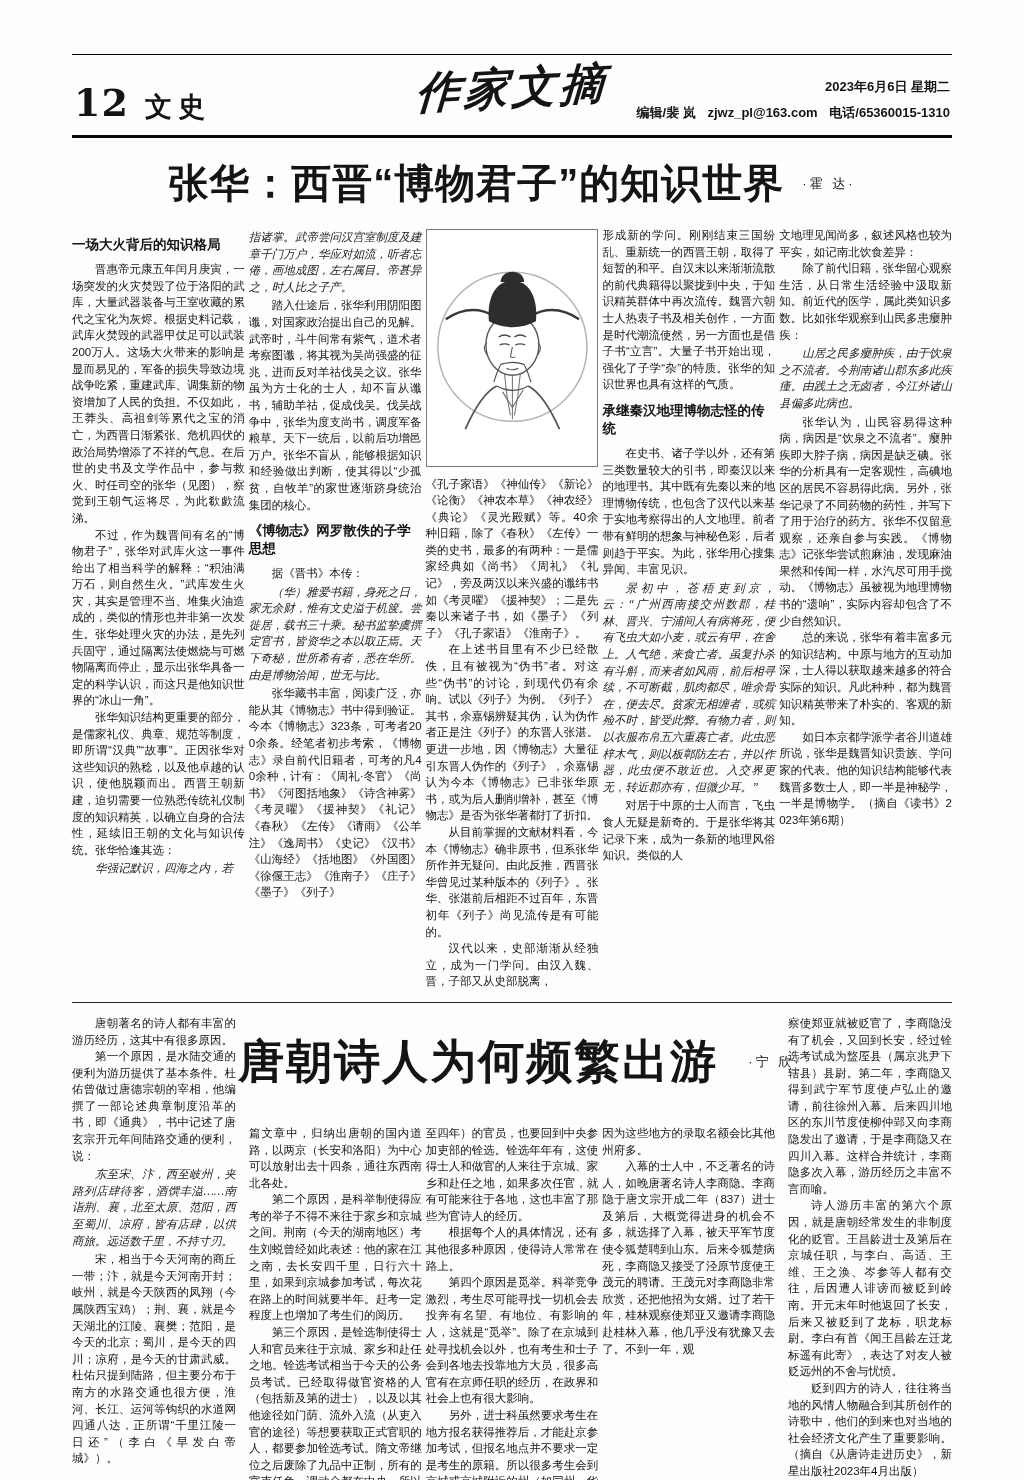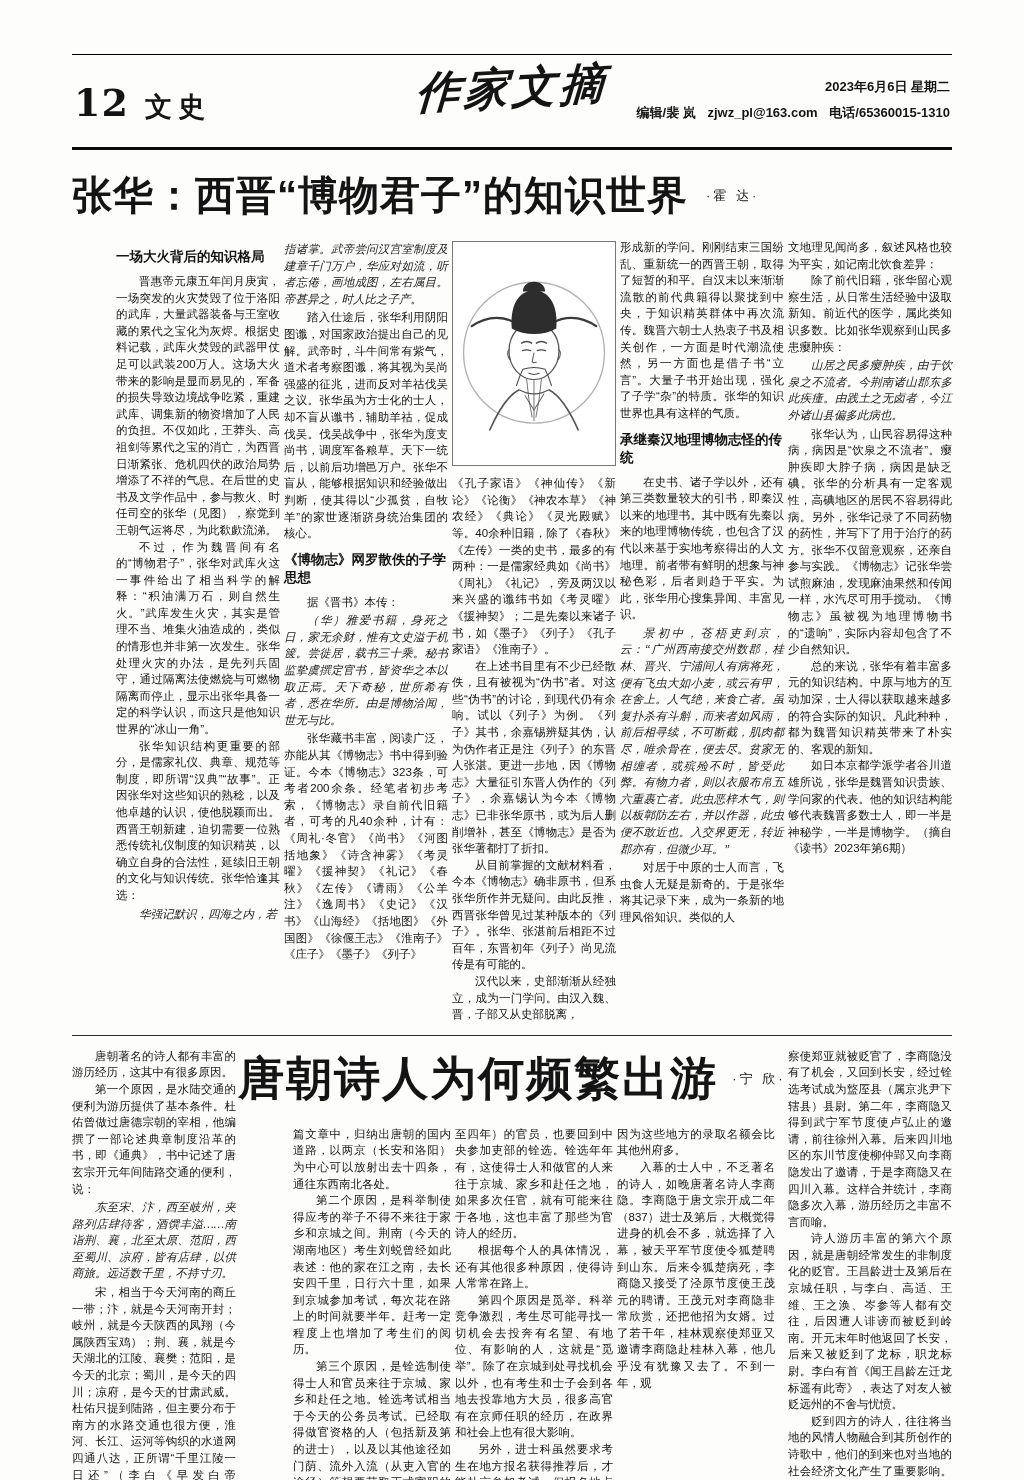--- a/index.html
+++ b/index.html
@@ -4,39 +4,39 @@
 <style>
   html,body{margin:0;padding:0;background:#e8e8e8;}
   .page{
     width:1024px;min-height:1480px;margin:0 auto;background:#fdfdfb;color:#141414;
     box-sizing:border-box;padding:54px 72px 26px;
     font-family:"Liberation Sans",sans-serif;
   }
   
   .header{
     position:relative;border-top:1.5px solid #000;border-bottom:3px solid #0a0a0a;
-    padding:8px 2px 22px;display:flex;justify-content:space-between;align-items:flex-end;height:62px;
+    padding:8px 2px 10px;display:flex;justify-content:space-between;align-items:flex-end;height:62px;
   }
   .header-left{display:flex;align-items:baseline;}
   .page-num{font-family:"DejaVu Serif",serif;font-weight:bold;font-size:38px;letter-spacing:1px;}
   .section-name{font-weight:900;font-size:27px;margin-left:16px;letter-spacing:6px;}
   .masthead{
     position:absolute;left:50%;top:4px;transform:translateX(-50%) rotate(-3deg) skewX(-6deg);
     font-family:"DejaVu Serif",serif;font-style:italic;font-weight:bold;font-size:44px;letter-spacing:4px;white-space:nowrap;
   }
   .header-right{text-align:right;font-size:13px;font-weight:bold;line-height:1.95;}
   .header-right .contact span{margin-left:8px;}
   
-  .headline-row{display:flex;align-items:center;gap:18px;margin:18px 0 16px;}
+  .headline-row{display:flex;justify-content:center;align-items:center;gap:18px;margin:18px 0 16px;}
   .headline1{font-size:40px;font-weight:900;margin:0;letter-spacing:1px;white-space:nowrap;}
   .byline{font-size:13px;letter-spacing:3px;white-space:nowrap;}
   .headline-row2{display:flex;justify-content:center;align-items:center;gap:14px;margin:0 0 16px;}
-  .headline2{font-size:46px;font-weight:900;margin:0;letter-spacing:2px;white-space:nowrap;}
+  .headline2{font-size:46px;font-weight:900;margin:16px;letter-spacing:2px;white-space:nowrap;}
   
-  .cols{display:flex;gap:4px;align-items:flex-start;margin-left:44px;}
+  .cols{display:flex;gap:4px;align-items:flex-start;}
   .col{flex:1;min-width:0;}
   .cols2{display:flex;gap:13px;align-items:flex-start;}
   .side{flex:0 0 164px;width:164px;}
   .mid{flex:1;min-width:0;}
   
   .blk-para,.blk-quote{
     margin:0;font-size:11.5px;line-height:16.6px;text-align:justify;text-justify:inter-character;
     text-indent:2em;word-break:break-all;
   }
   .blk-quote{

